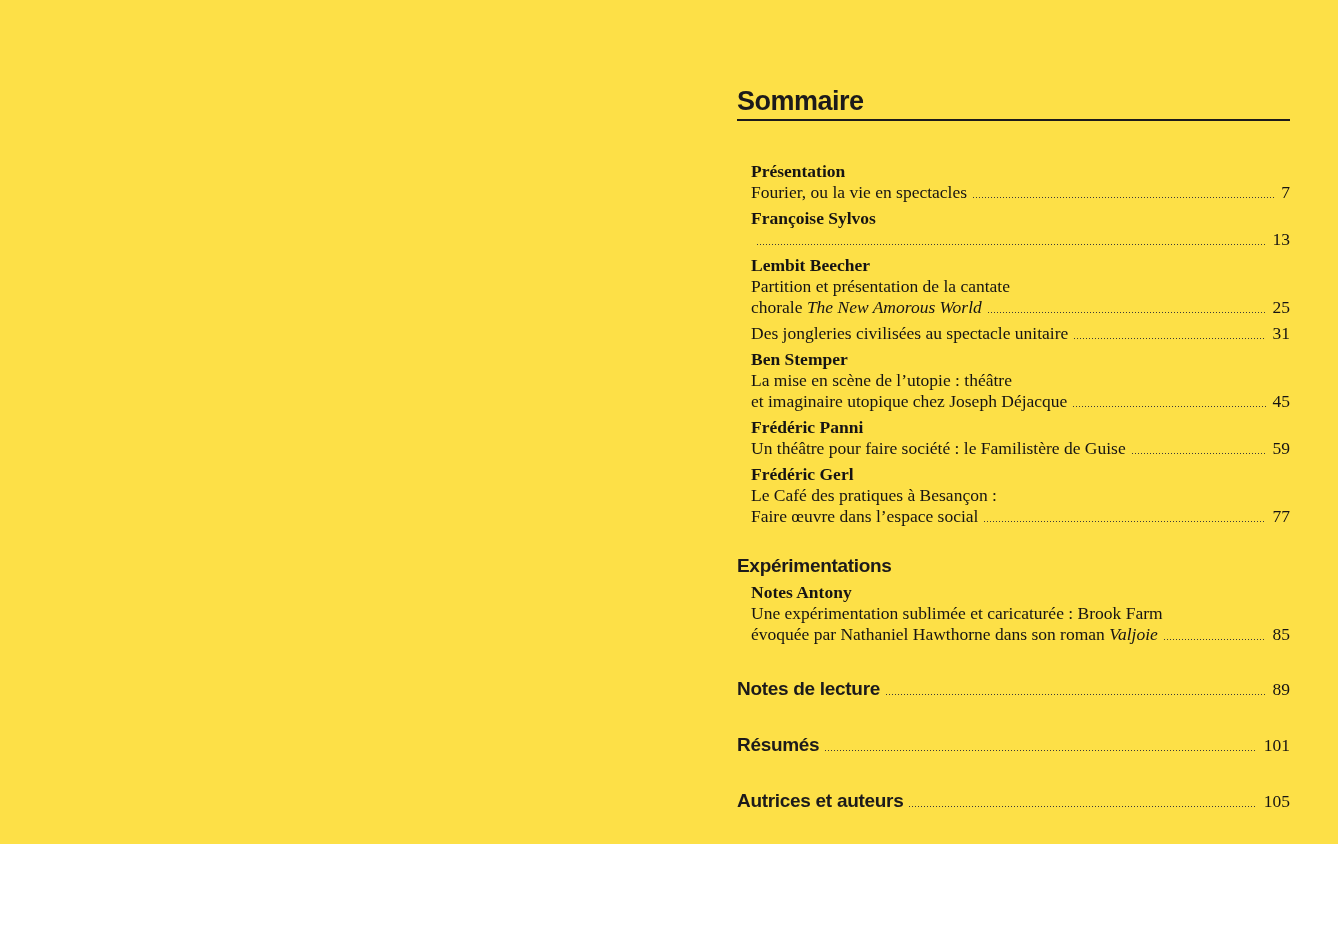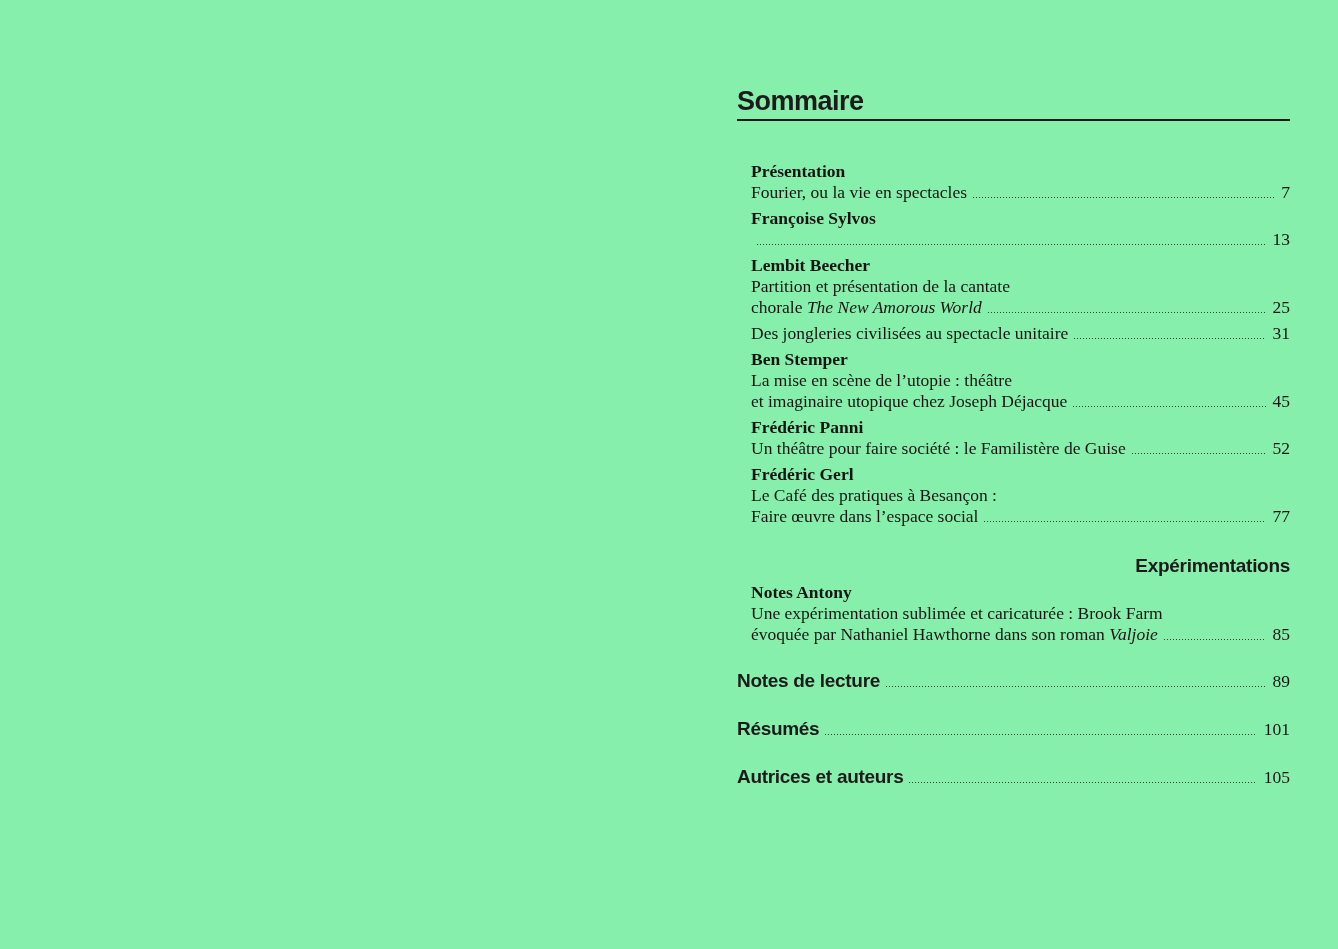--- a/index.html
+++ b/index.html
@@ -1,20 +1,20 @@
 <!DOCTYPE html>
 <html><head>
 <meta charset="utf-8">
 <style>
   html, body { margin: 0; padding: 0; background: #ffffff; }
   .canvas {
     position: relative;
     width: 1338px;
-    height: 949px;
-    background: #86efac;
+    height: 844px;
+    background: #fde047;
     overflow: hidden;
     font-family: "Liberation Serif", serif;
     color: #161413;
   }
   .page-column {
     position: absolute;
     left: 737px;
     top: 0;
     width: 553px;
   }
@@ -67,27 +67,26 @@
   }
 
   .section-heading {
     margin: 28px 0 3px 0;
     font-family: "Liberation Sans", sans-serif;
     font-weight: bold;
     font-size: 19px;
     line-height: 22px;
     letter-spacing: -0.3px;
     color: #1c1a1b;
-    text-align: right;
   }
 
   .backmatter-row {
     display: flex;
     align-items: baseline;
-    margin-top: 24px;
+    margin-top: 32px;
     line-height: 24px;
   }
   .backmatter-label {
     font-family: "Liberation Sans", sans-serif;
     font-weight: bold;
     font-size: 19px;
     letter-spacing: -0.3px;
     color: #1c1a1b;
     white-space: nowrap;
   }
@@ -138,21 +137,21 @@
             <span class="row-text"><span class="seg">et imaginaire utopique chez Joseph Déjacque</span></span>
             <span class="leader"></span>
             <span class="page-num">45</span>
           </div>
         </div>
         <div class="article">
           <div class="article-heading">Frédéric Panni</div>
           <div class="toc-row">
             <span class="row-text"><span class="seg">Un théâtre pour faire société : le Familistère de Guise</span></span>
             <span class="leader"></span>
-            <span class="page-num">52</span>
+            <span class="page-num">59</span>
           </div>
         </div>
         <div class="article">
           <div class="article-heading">Frédéric Gerl</div>
           <div class="toc-line"><span class="seg">Le Café des pratiques à Besançon :</span></div>
           <div class="toc-row">
             <span class="row-text"><span class="seg">Faire œuvre dans l’espace social</span></span>
             <span class="leader"></span>
             <span class="page-num">77</span>
           </div>

